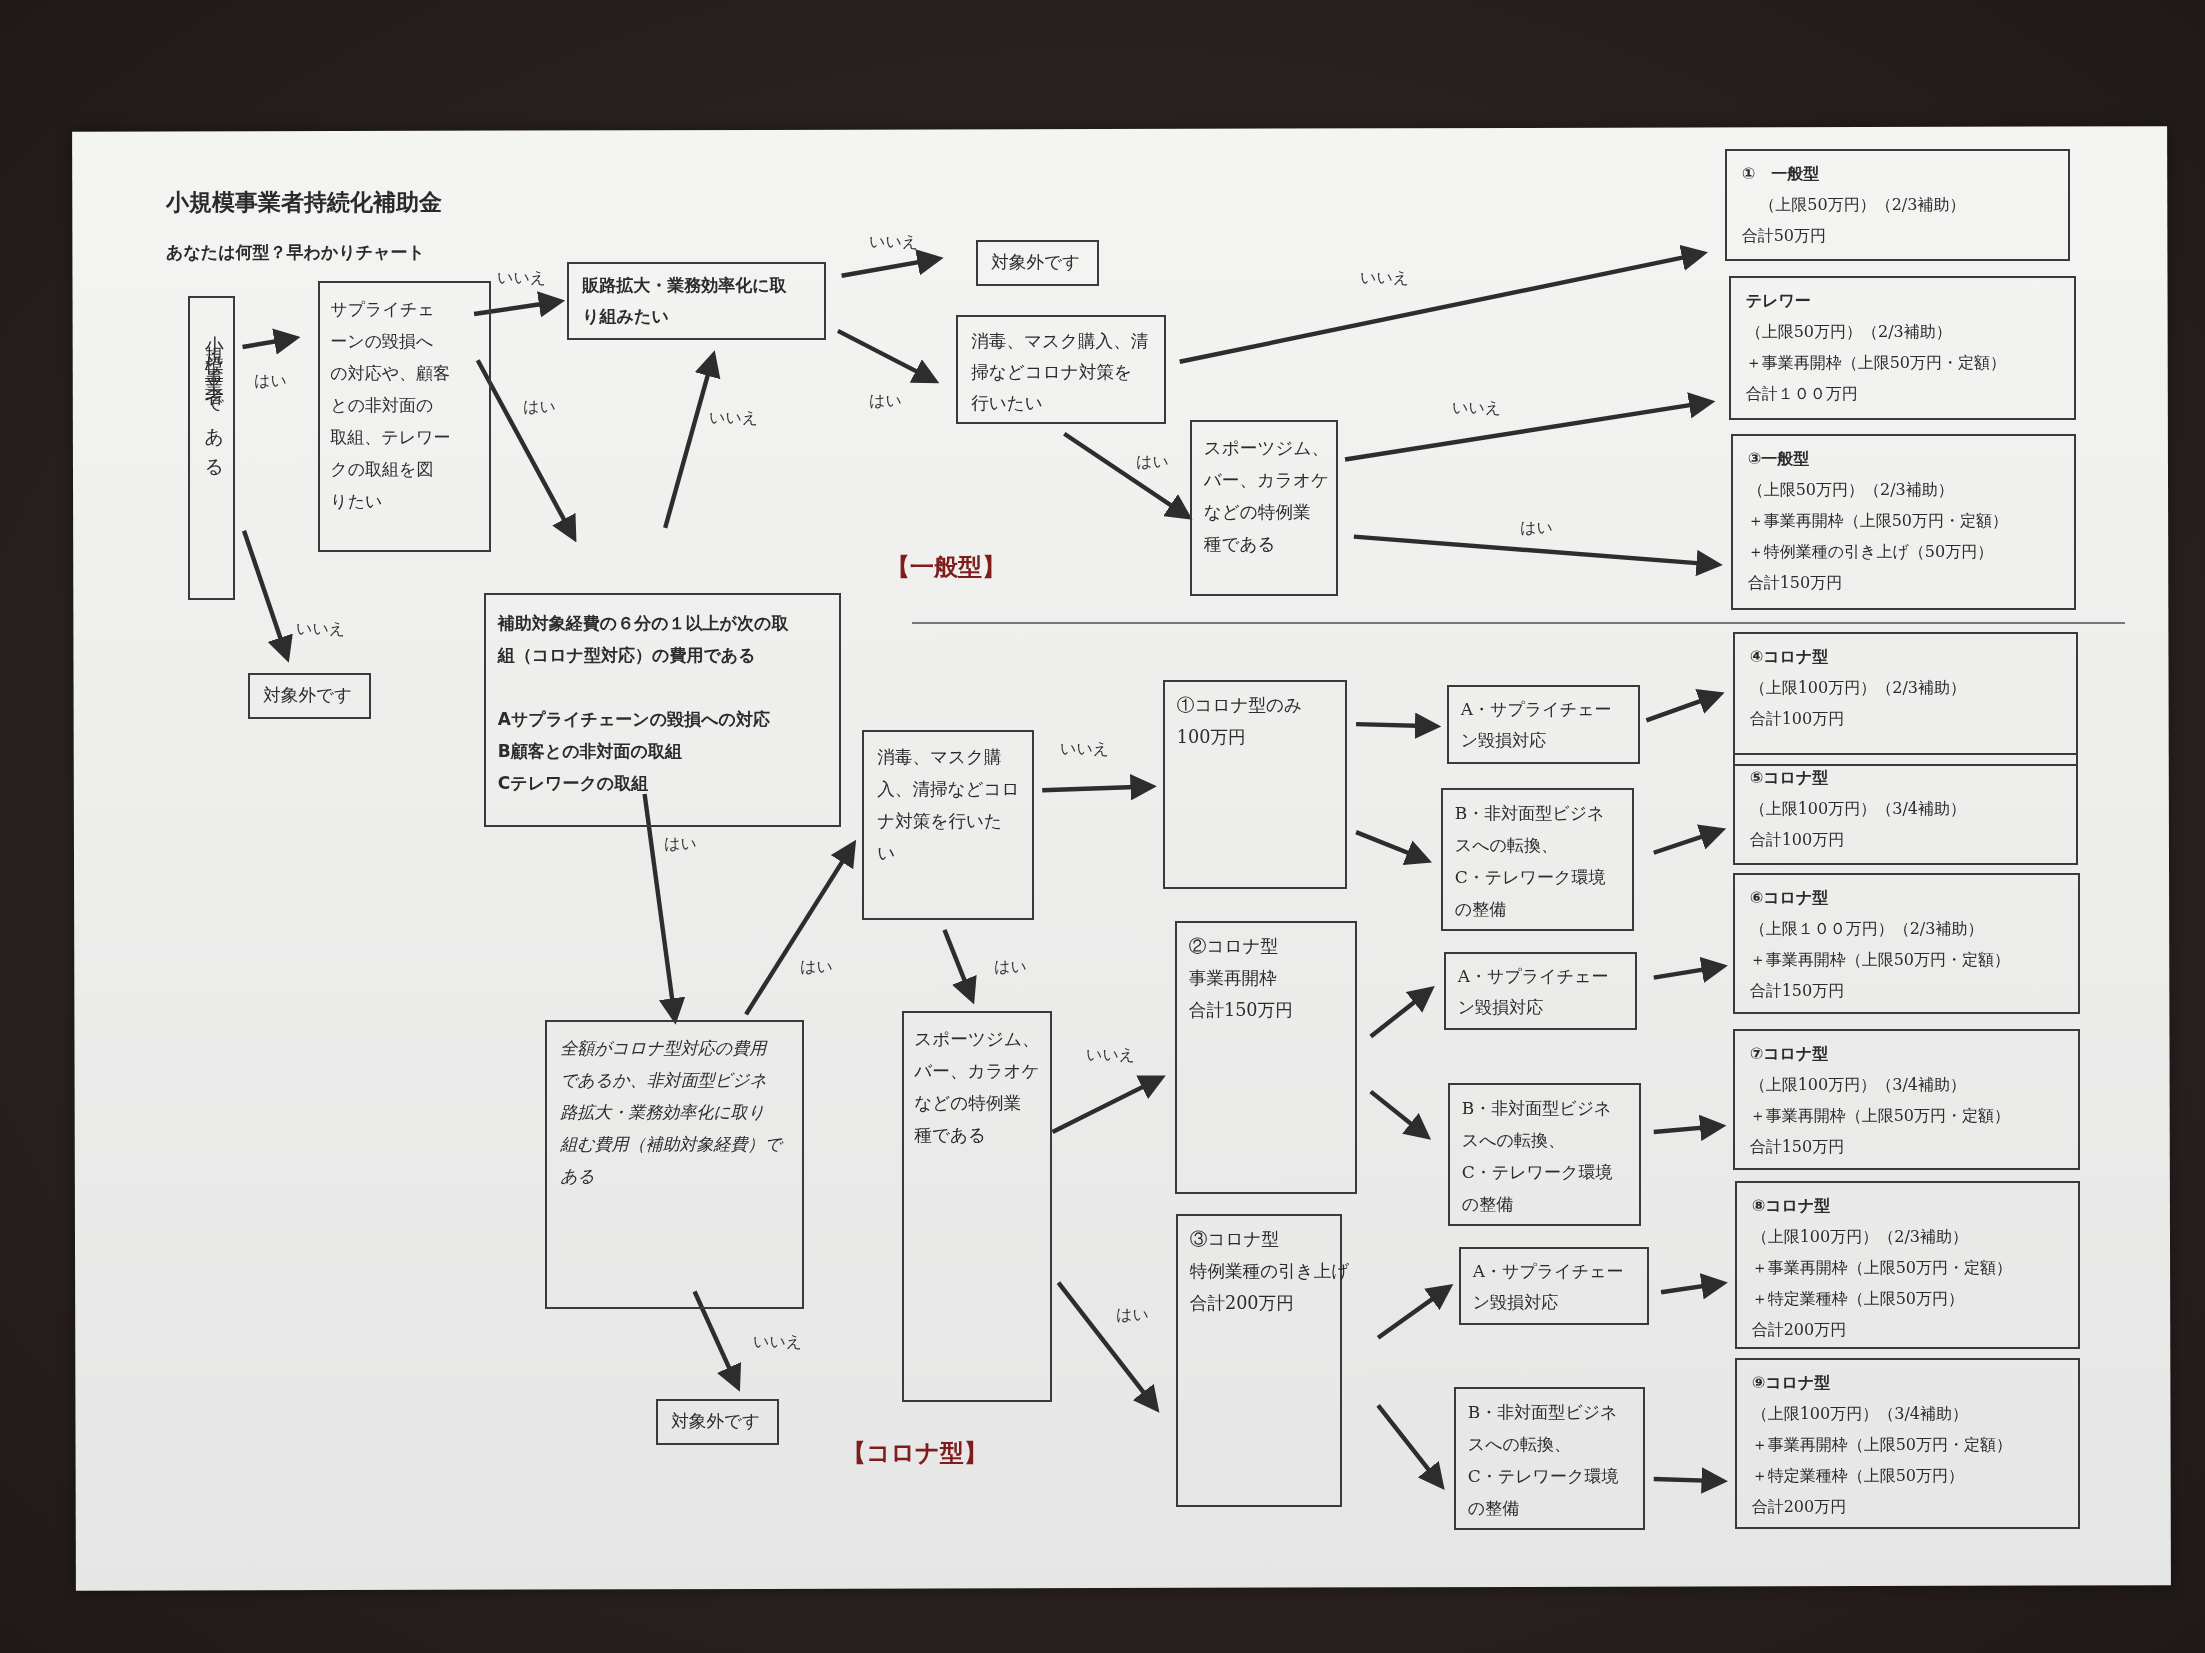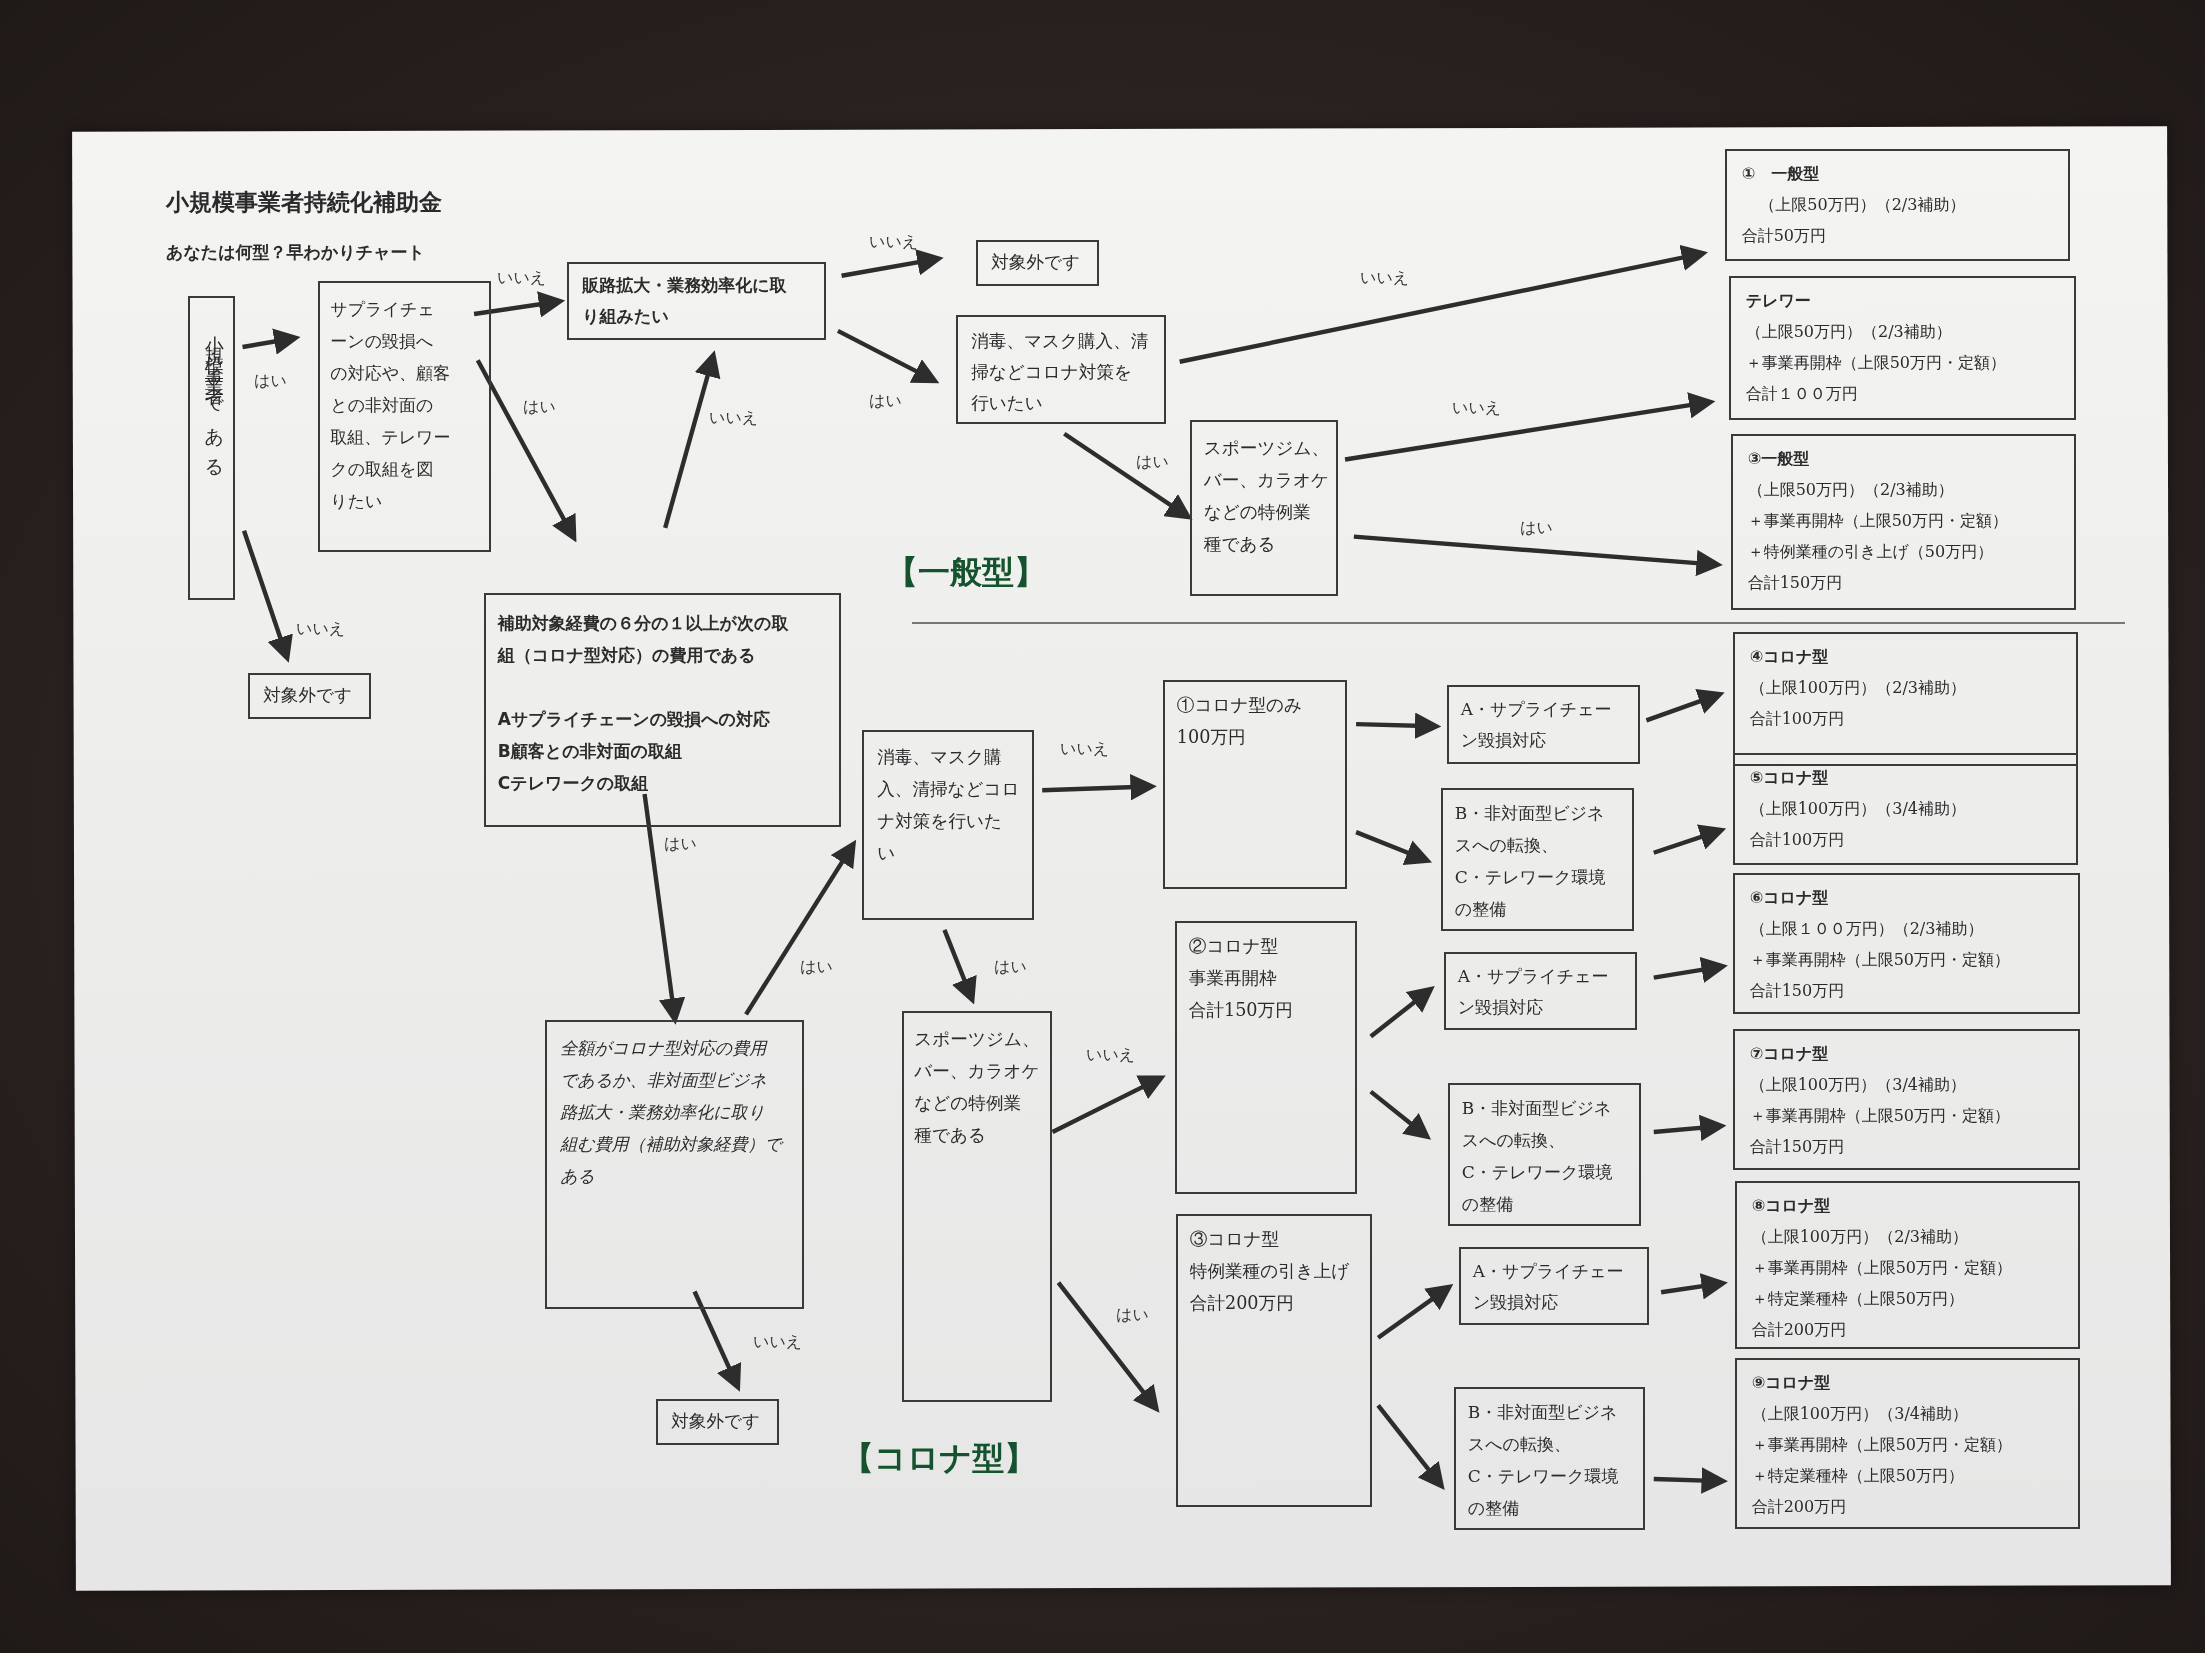--- a/index.html
+++ b/index.html
@@ -24,21 +24,21 @@
   .label {
     position:absolute; font-family:"DejaVu Serif","Liberation Serif",serif;
     font-size:16px; color:#333;
   }
   .title {
     position:absolute; font-family:"DejaVu Sans","Liberation Sans",sans-serif;
     font-weight:bold; color:#2a2a2a;
   }
   .section {
     position:absolute; font-family:"DejaVu Sans","Liberation Sans",sans-serif;
-    font-weight:bold; font-size:32px; color:#14532d;
+    font-weight:bold; font-size:24px; color:#7f1d1d;
   }
   .vert { writing-mode: vertical-rl; text-orientation: upright; letter-spacing:10.3px; font-size:19px; line-height:1; padding:22px 8.8px; }
   .result { font-family:"DejaVu Serif","Liberation Serif",serif; font-size:16px; line-height:31px; padding:7.4px 14.7px; }
   .result .head { font-family:"DejaVu Sans","Liberation Sans",sans-serif; font-weight:bold; }
   svg.arrows { position:absolute; left:0; top:0; width:2205px; height:1654px; pointer-events:none; }
   .divider { position:absolute; height:1.5px; background:#777; }
 </style>
 </head>
 <body>
 
@@ -183,21 +183,21 @@
 
 <div class="box" style="left:1163px; top:680px; width:184px; height:209px; font-size:17.6px; line-height:32px; padding:7.4px 11.8px;">
   <span class="line">①コロナ型のみ</span>
   <span class="line">100万円</span>
 </div>
 <div class="box" style="left:1175px; top:921px; width:182px; height:273px; font-size:17.6px; line-height:32px; padding:7.4px 11.8px;">
   <span class="line">②コロナ型</span>
   <span class="line">事業再開枠</span>
   <span class="line">合計150万円</span>
 </div>
-<div class="box" style="left:1176px; top:1214px; width:196px; height:293px; font-size:17.6px; line-height:32px; padding:7.4px 11.8px;">
+<div class="box" style="left:1176px; top:1214px; width:166px; height:293px; font-size:17.6px; line-height:32px; padding:7.4px 11.8px;">
   <span class="line">③コロナ型</span>
   <span class="line">特例業種の引き上げ</span>
   <span class="line">合計200万円</span>
 </div>
 
 <div class="box" style="left:1447px; top:685px; width:193px; height:79px; font-size:17px; line-height:31px; padding:7.4px 11.8px;">
   <span class="line">A・サプライチェー</span>
   <span class="line">ン毀損対応</span>
 </div>
 <div class="box" style="left:1441px; top:788px; width:193px; height:143px; font-size:17px; line-height:32px; padding:7.4px 11.8px;">

